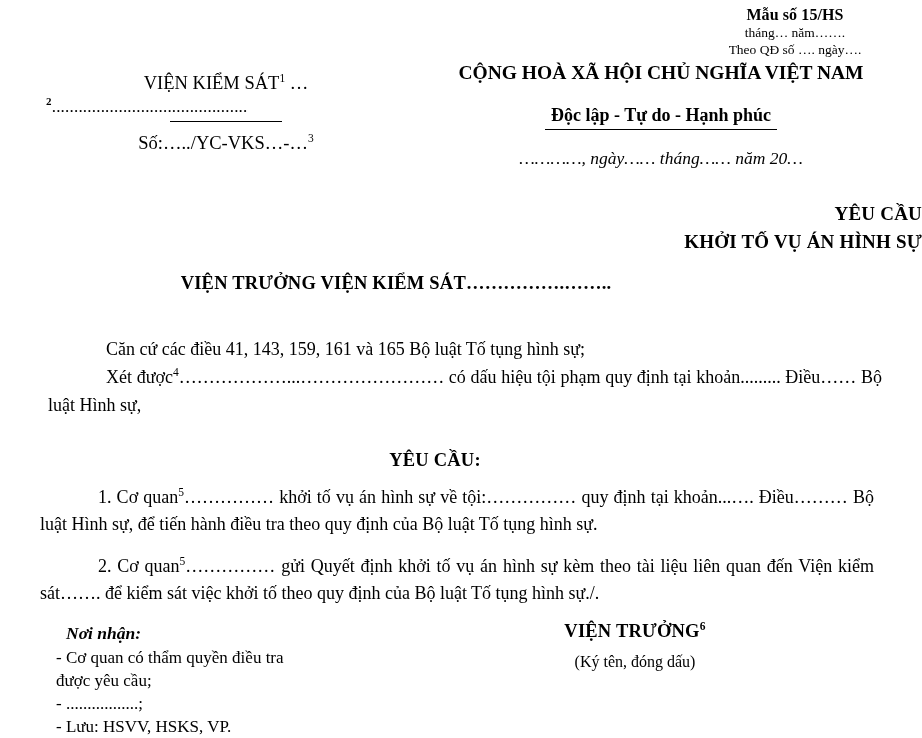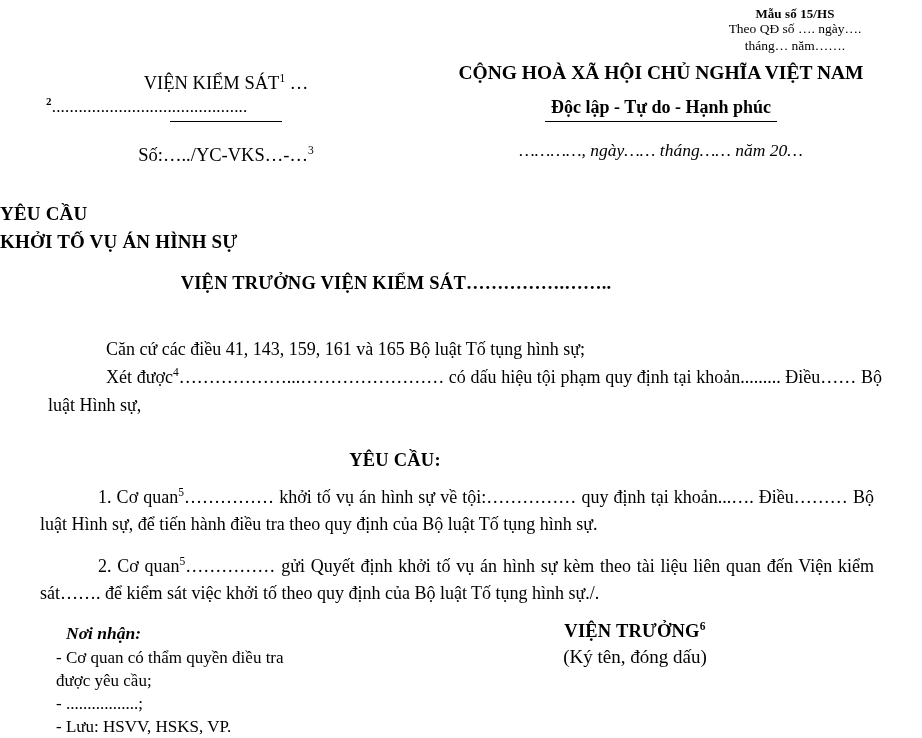--- a/index.html
+++ b/index.html
@@ -25,21 +25,21 @@
   .form-code {
     position: absolute;
     top: 6px;
     left: 668px;
     width: 254px;
     text-align: center;
     line-height: 1.18;
   }
   .form-code .code-title {
     font-weight: bold;
-    font-size: 13px;
+    font-size: 16px;
     letter-spacing: 0.1px;
   }
   .form-code .code-sub {
     font-size: 13.5px;
     line-height: 1.25;
   }
 
   
   .org-block {
     position: absolute;
@@ -68,21 +68,21 @@
     vertical-align: super;
   }
   .rule {
     width: 112px;
     height: 0;
     border-top: 1.6px solid #000;
     margin: 4px auto 0 auto;
   }
   .org-number {
     font-size: 18.5px;
-    margin-top: 22px;
+    margin-top: 10px;
     line-height: 1.15;
     white-space: nowrap;
   }
 
   
   .nation-block {
     position: absolute;
     top: 61px;
     left: 416px;
     width: 490px;
@@ -91,39 +91,39 @@
   .nation-title {
     font-weight: bold;
     font-size: 19.5px;
     line-height: 1.2;
     white-space: nowrap;
   }
   .nation-motto {
     font-weight: bold;
     font-size: 18px;
     line-height: 1.25;
-    margin-top: 12px;
+    margin-top: 20px;
     display: inline-block;
     border-bottom: 1.4px solid #000;
     padding: 0 6px 2px 6px;
   }
   .date-line {
     font-style: italic;
     font-size: 17.5px;
     margin-top: 18px;
     white-space: nowrap;
   }
 
   
   .doc-title {
     position: absolute;
     top: 200px;
     left: 0;
     width: 922px;
-    text-align: left;
+    text-align: right;
     font-weight: bold;
     font-size: 19px;
     line-height: 1.45;
     letter-spacing: 0.2px;
   }
   .recipient-line {
     position: absolute;
     top: 273px;
     left: 0;
     width: 792px;
@@ -153,20 +153,21 @@
 
   .request-heading {
     position: absolute;
     top: 450px;
     left: 0;
     width: 790px;
     text-align: center;
     font-weight: bold;
     font-size: 18.5px;
     letter-spacing: 0.2px;
+    padding-left: 40px;
   }
 
   .request-items {
     position: absolute;
     top: 484px;
     left: 40px;
     width: 834px;
     font-size: 18px;
     line-height: 1.52;
   }
@@ -201,33 +202,33 @@
     left: 470px;
     width: 330px;
     text-align: center;
   }
   .sign-title {
     font-weight: bold;
     font-size: 18.5px;
     letter-spacing: 0.2px;
   }
   .sign-note {
-    font-size: 19px;
-    margin-top: 4px;
+    font-size: 16px;
+    margin-top: 11px;
   }
 </style>
 </head>
 <body>
 
 <div class="page">
 
   <div class="form-code">
     <div class="code-title">Mẫu số 15/HS</div>
+    <div class="code-sub">tháng… năm…….</div>
     <div class="code-sub">Theo QĐ số …. ngày….</div>
-    <div class="code-sub">tháng… năm…….</div>
   </div>
 
   <div class="org-block">
     <div class="org-name"><span>VIỆN KIỂM SÁT</span><span class="sup">1</span><span> …</span></div>
     <div class="org-dotline"><span class="sup-b">2</span><span>............................................</span></div>
     <div class="rule"></div>
     <div class="org-number"><span>Số:…../YC-VKS…-…</span><span class="sup">3</span></div>
   </div>
 
   <div class="nation-block">

